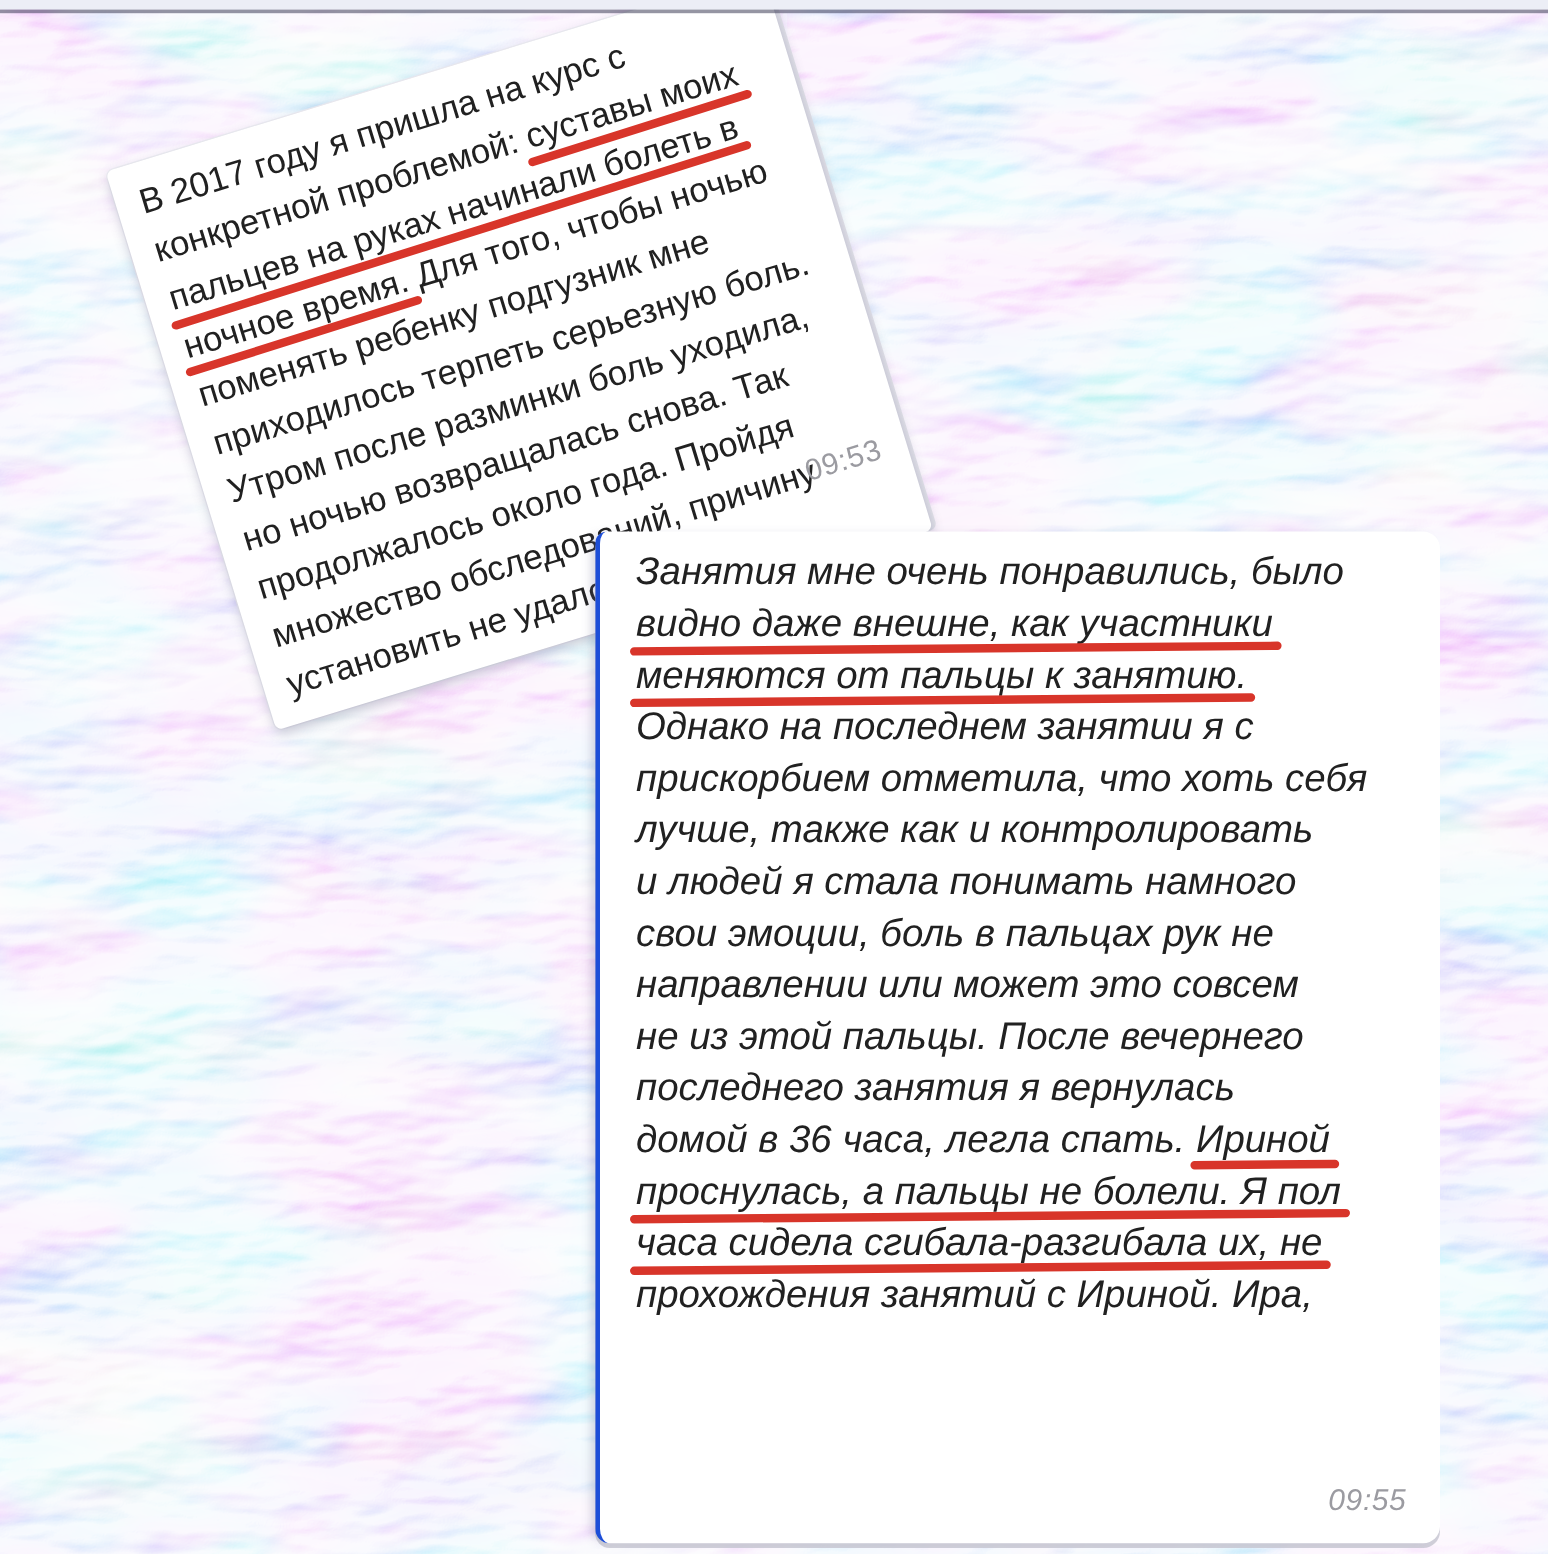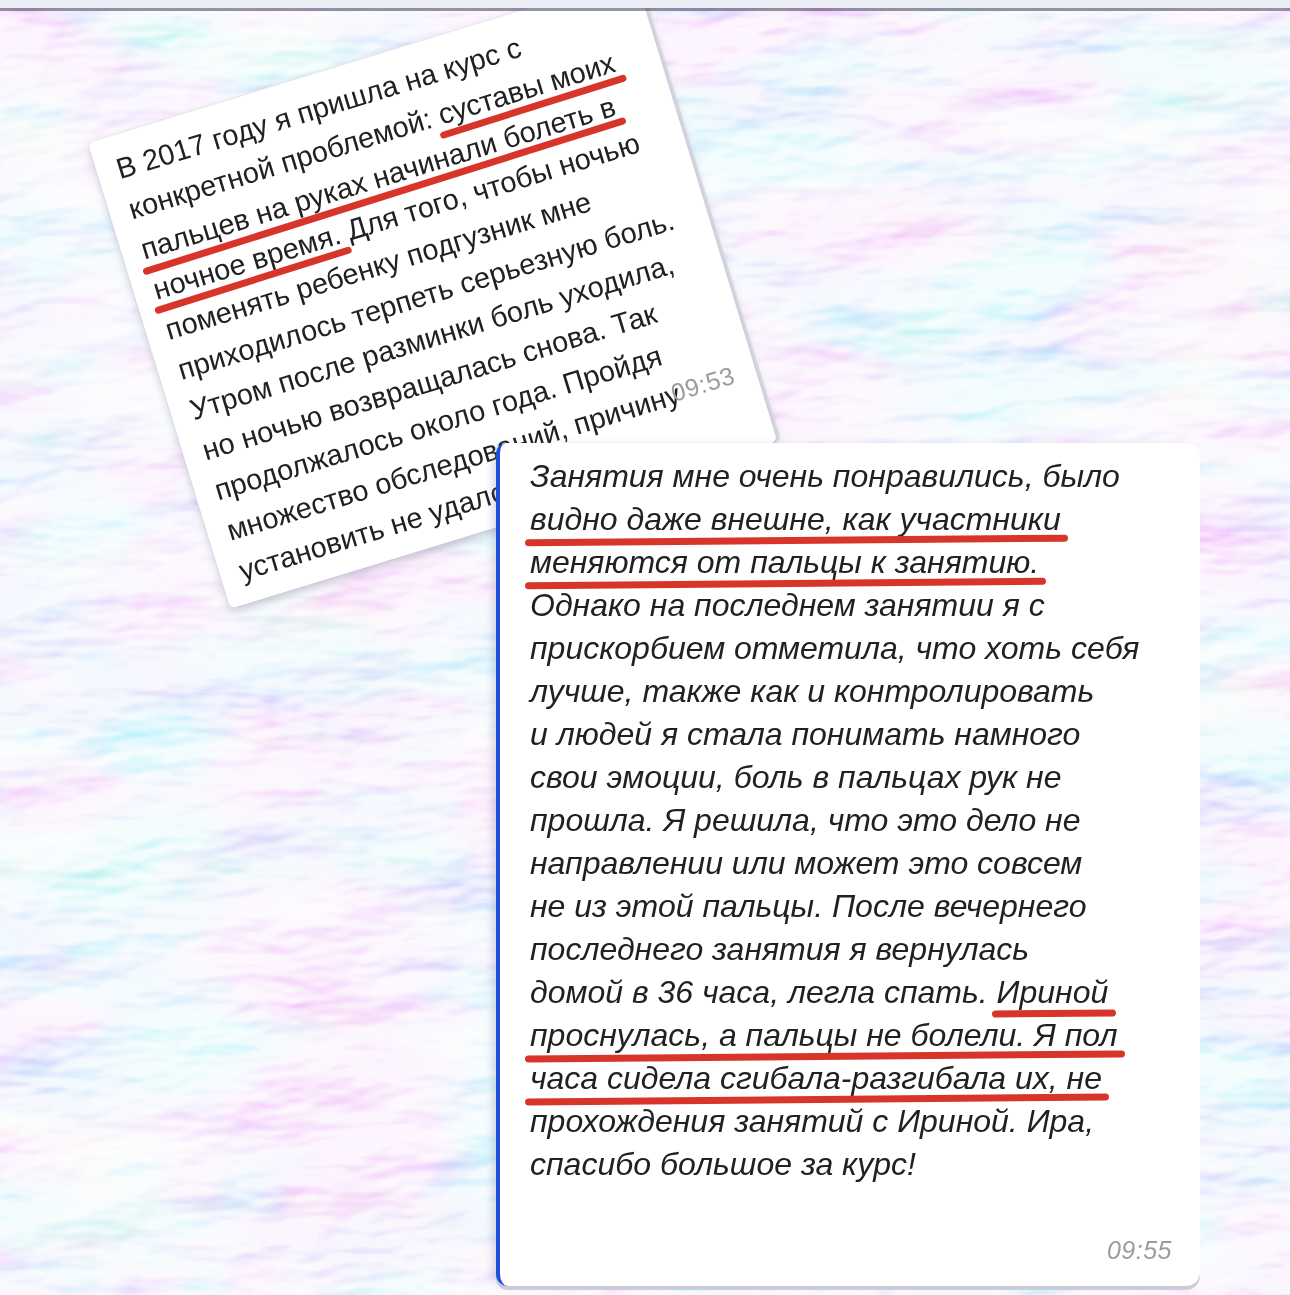--- a/index.html
+++ b/index.html
@@ -129,27 +129,25 @@
 <div class="bubble bubble-main">
   <div class="msg-text">
       <div class="msg-line"><span class="seg">Занятия мне очень понравились, было</span></div>
       <div class="msg-line"><span class="seg u">видно даже внешне, как участники</span></div>
       <div class="msg-line"><span class="seg u">меняются от пальцы к занятию.</span></div>
       <div class="msg-line"><span class="seg">Однако на последнем занятии я с</span></div>
       <div class="msg-line"><span class="seg">прискорбием отметила, что хоть себя</span></div>
       <div class="msg-line"><span class="seg">лучше, также как и контролировать</span></div>
       <div class="msg-line"><span class="seg">и людей я стала понимать намного</span></div>
       <div class="msg-line"><span class="seg">свои эмоции, боль в пальцах рук не</span></div>
-      <div class="msg-line"><span class="seg">прошла. Я решила, что это дело не</span></div>
       <div class="msg-line"><span class="seg">направлении или может это совсем</span></div>
       <div class="msg-line"><span class="seg">не из этой пальцы. После вечернего</span></div>
       <div class="msg-line"><span class="seg">последнего занятия я вернулась</span></div>
       <div class="msg-line"><span class="seg">домой в 36 часа, легла спать. </span><span class="seg u">Ириной</span></div>
       <div class="msg-line"><span class="seg u">проснулась, а пальцы не болели. Я пол</span></div>
       <div class="msg-line"><span class="seg u">часа сидела сгибала-разгибала их, не</span></div>
       <div class="msg-line"><span class="seg">прохождения занятий с Ириной. Ира,</span></div>
-      <div class="msg-line"><span class="seg">спасибо большое за курс!</span></div>
     </div>
   <div class="time">09:55</div>
 </div>
 
 <div class="topbar"></div>
 <div class="topbar-line"></div>
 
 </body></html>

